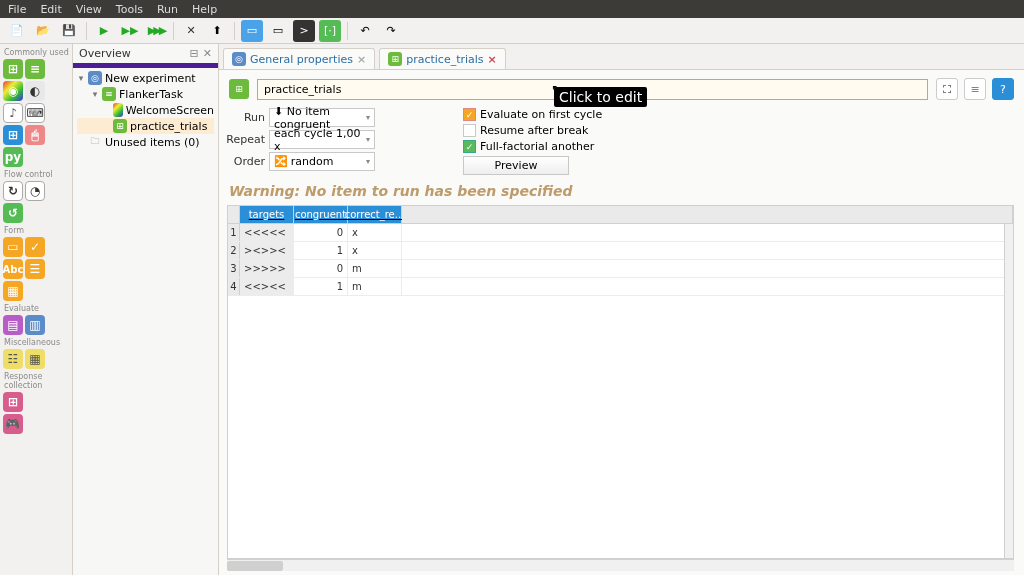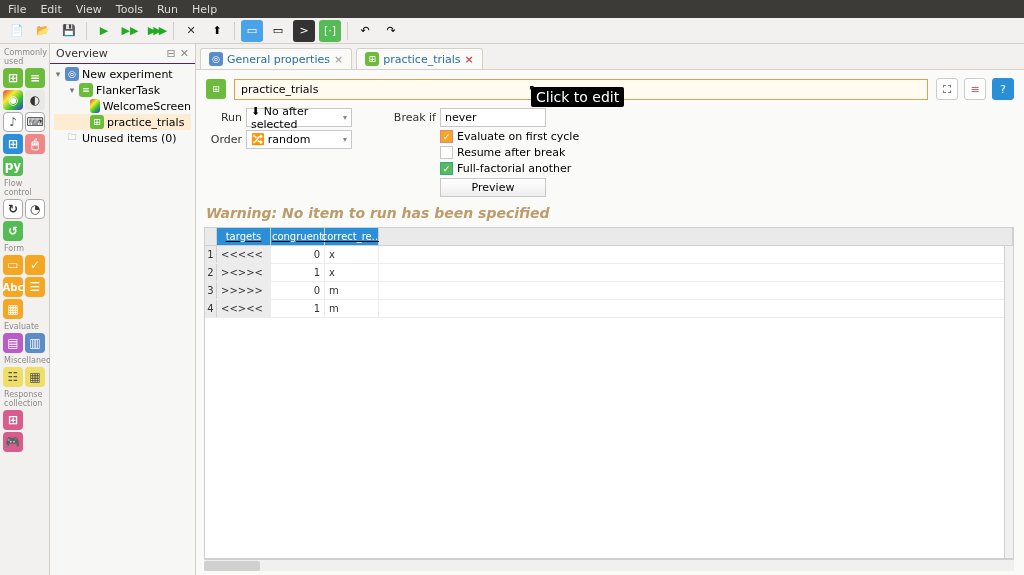--- a/index.html
+++ b/index.html
@@ -7,27 +7,27 @@
 
 .menubar { background: #3c3b37; color: #dcdcdc; padding: 1px 8px; display: flex; gap: 14px; height: 18px; align-items: center; }
 .menubar span { cursor: pointer; }
 
 .toolbar { background: #f2f1ef; border-bottom: 1px solid #d4d0c8; height: 26px; display: flex; align-items: center; padding: 0 6px; gap: 4px; }
 .tbtn { width: 22px; height: 22px; display: inline-flex; align-items: center; justify-content: center; border-radius: 3px; }
 .tsep { width: 1px; height: 18px; background: #d4d0c8; margin: 0 2px; }
 
 .main { display: flex; height: calc(575px - 18px - 26px); }
 
-.left-tools { width: 50px; background: #f2f1ef; border-right: 1px solid #d4d0c8; padding: 2px; font-size: 8px; color: #777; }
+.left-tools { width: 73px; background: #f2f1ef; border-right: 1px solid #d4d0c8; padding: 2px; font-size: 8px; color: #777; }
 .lt-label { font-size: 8px; color: #8a8a8a; margin: 2px 0 1px 2px; }
 .lt-row { display: flex; gap: 2px; padding: 1px; }
 .lt-icon { width: 20px; height: 20px; border-radius: 4px; display: flex; align-items: center; justify-content: center; font-size: 12px; font-weight: bold; color: #fff; }
 
 .overview { width: 146px; background: #f7f7f5; border-right: 1px solid #d4d0c8; }
-.ov-head { display: flex; justify-content: space-between; padding: 3px 6px; font-size: 11px; color: #333; border-bottom: 1px solid #4c1d95; align-items: center; }
+.ov-head { display: flex; justify-content: space-between; padding: 3px 6px; font-size: 11px; color: #333; border-bottom: 5px solid #4c1d95; align-items: center; }
 .ov-head-icons { display:flex; gap:4px; color:#888; }
 .tree { padding: 2px 4px; }
 .tree-item { display: flex; align-items: center; gap: 3px; padding: 1px 0; cursor: pointer; white-space: nowrap; }
 .tree-item.sel { background: #fdecd1; }
 .expander { color: #777; font-size: 9px; width: 8px; text-align: center; }
 .ti-icon { width: 14px; height: 14px; display: inline-flex; align-items: center; justify-content: center; border-radius: 3px; font-size: 9px; }
 
 .editor { flex: 1; background: #fafaf8; display: flex; flex-direction: column; position: relative; }
 .tabs { display: flex; gap: 4px; padding: 4px 4px 0 4px; background: #f2f1ef; border-bottom: 1px solid #d4d0c8; }
 .tab { display: flex; align-items: center; gap: 4px; padding: 3px 8px; background: #fafaf8; border: 1px solid #d4d0c8; border-bottom: none; border-radius: 3px 3px 0 0; font-size: 11px; color: #2b6fa4; }
@@ -228,39 +228,41 @@
       </div>
     </div>
     <span class="cursor">↖</span>
     <div class="tooltip">Click to edit</div>
 
     <div class="form">
       <div class="form-col">
         <div class="form-row">
             <span class="flabel">Run</span>
             <span class="fsel">
-              <span>⬇ No after selected</span>
+              <span>⬇ No item congruent</span>
+            </span>
+          </div>
+        <div class="form-row">
+            <span class="flabel">Repeat</span>
+            <span class="fsel">
+              <span>each cycle 1,00 x</span>
             </span>
           </div>
         <div class="form-row">
             <span class="flabel">Order</span>
             <span class="fsel">
               <span style="display:flex;align-items:center;gap:3px">
                 <span>🔀</span>
                 <span>random</span>
               </span>
             </span>
           </div>
       </div>
       <div class="form-col">
         <div class="form-row">
-            <span class="flabel" style="width:44px">Break if</span>
-            <input class="finput" value="never" style="">
-          </div>
-        <div class="form-row">
             <span style="width:44px"></span>
             <span class="chk orange">✓</span>
             <span>Evaluate on first cycle</span>
           </div>
         <div class="form-row">
             <span style="width:44px"></span>
             <span class="chk"></span>
             <span>Resume after break</span>
           </div>
         <div class="form-row">

